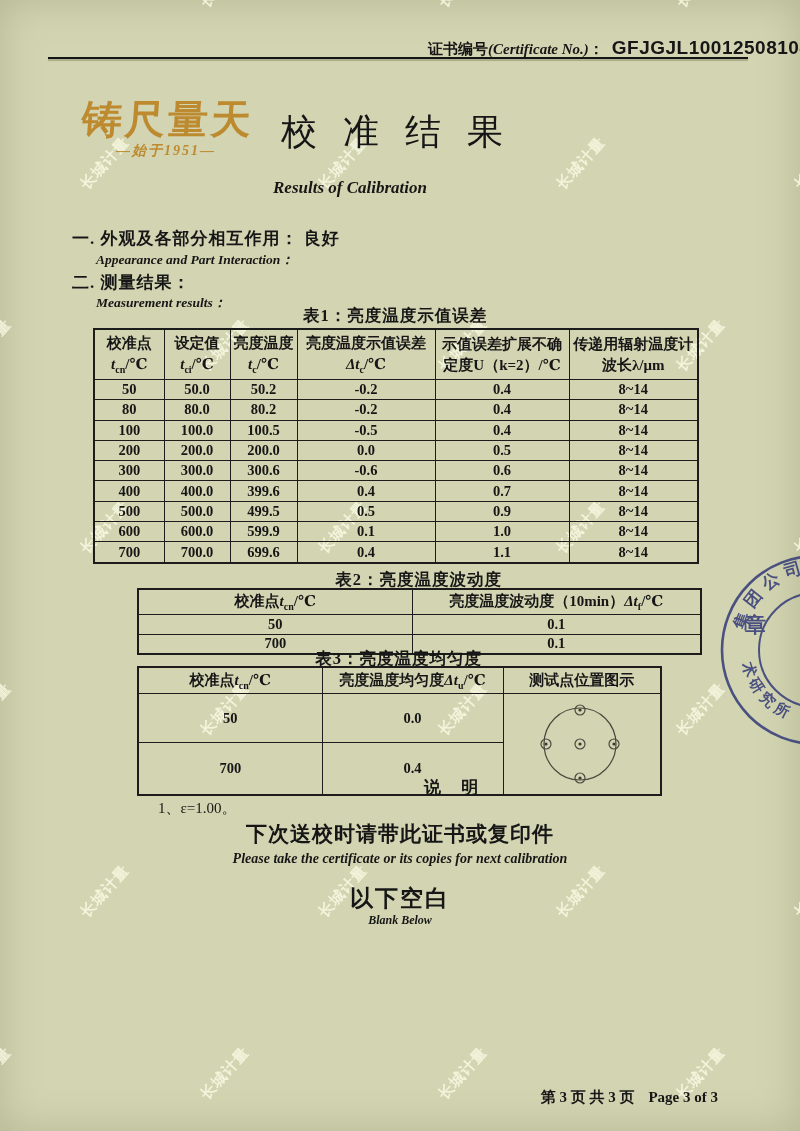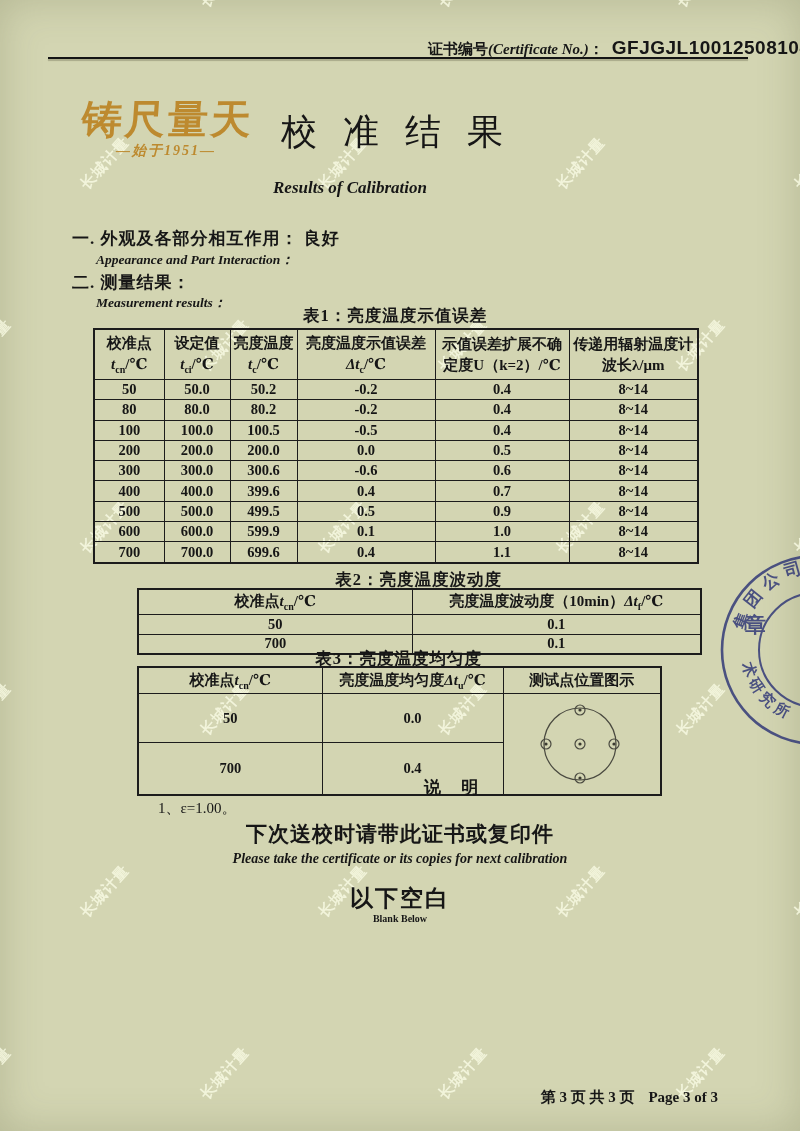--- a/index.html
+++ b/index.html
@@ -52,22 +52,22 @@
   
   .notes-head{top:776px;left:175px;width:560px;text-align:center;font-size:17px;
               font-weight:600;letter-spacing:8px;}
   .note-item{top:799px;left:158px;font-size:15px;}
   .next-zh{top:820px;left:0;width:800px;text-align:center;font-size:21px;font-weight:bold;
            letter-spacing:1px;}
   .next-en{top:851px;left:0;width:800px;text-align:center;font-size:14px;font-weight:bold;
            font-style:italic;}
   .blank-zh{top:883px;left:0;width:800px;text-align:center;font-size:23px;font-weight:bold;
             letter-spacing:2px;}
-  .blank-en{top:913px;left:0;width:800px;text-align:center;font-size:10px;font-weight:bold;
-            }
+  .blank-en{top:913px;left:0;width:800px;text-align:center;font-size:12px;font-weight:bold;
+            font-style:italic;}
   
   .footer{top:1088px;left:400px;width:318px;text-align:right;font-size:15px;font-weight:600;
           white-space:nowrap;}
   .footer .en{font-family:"Liberation Serif",serif;margin-left:14px;text-align:center;}
   
   .stamp{top:545px;left:700px;width:100px;height:215px;opacity:.85;}
   .diagram-cell svg{display:block;margin:0 auto;}
 </style>
 </head>
 <body>

